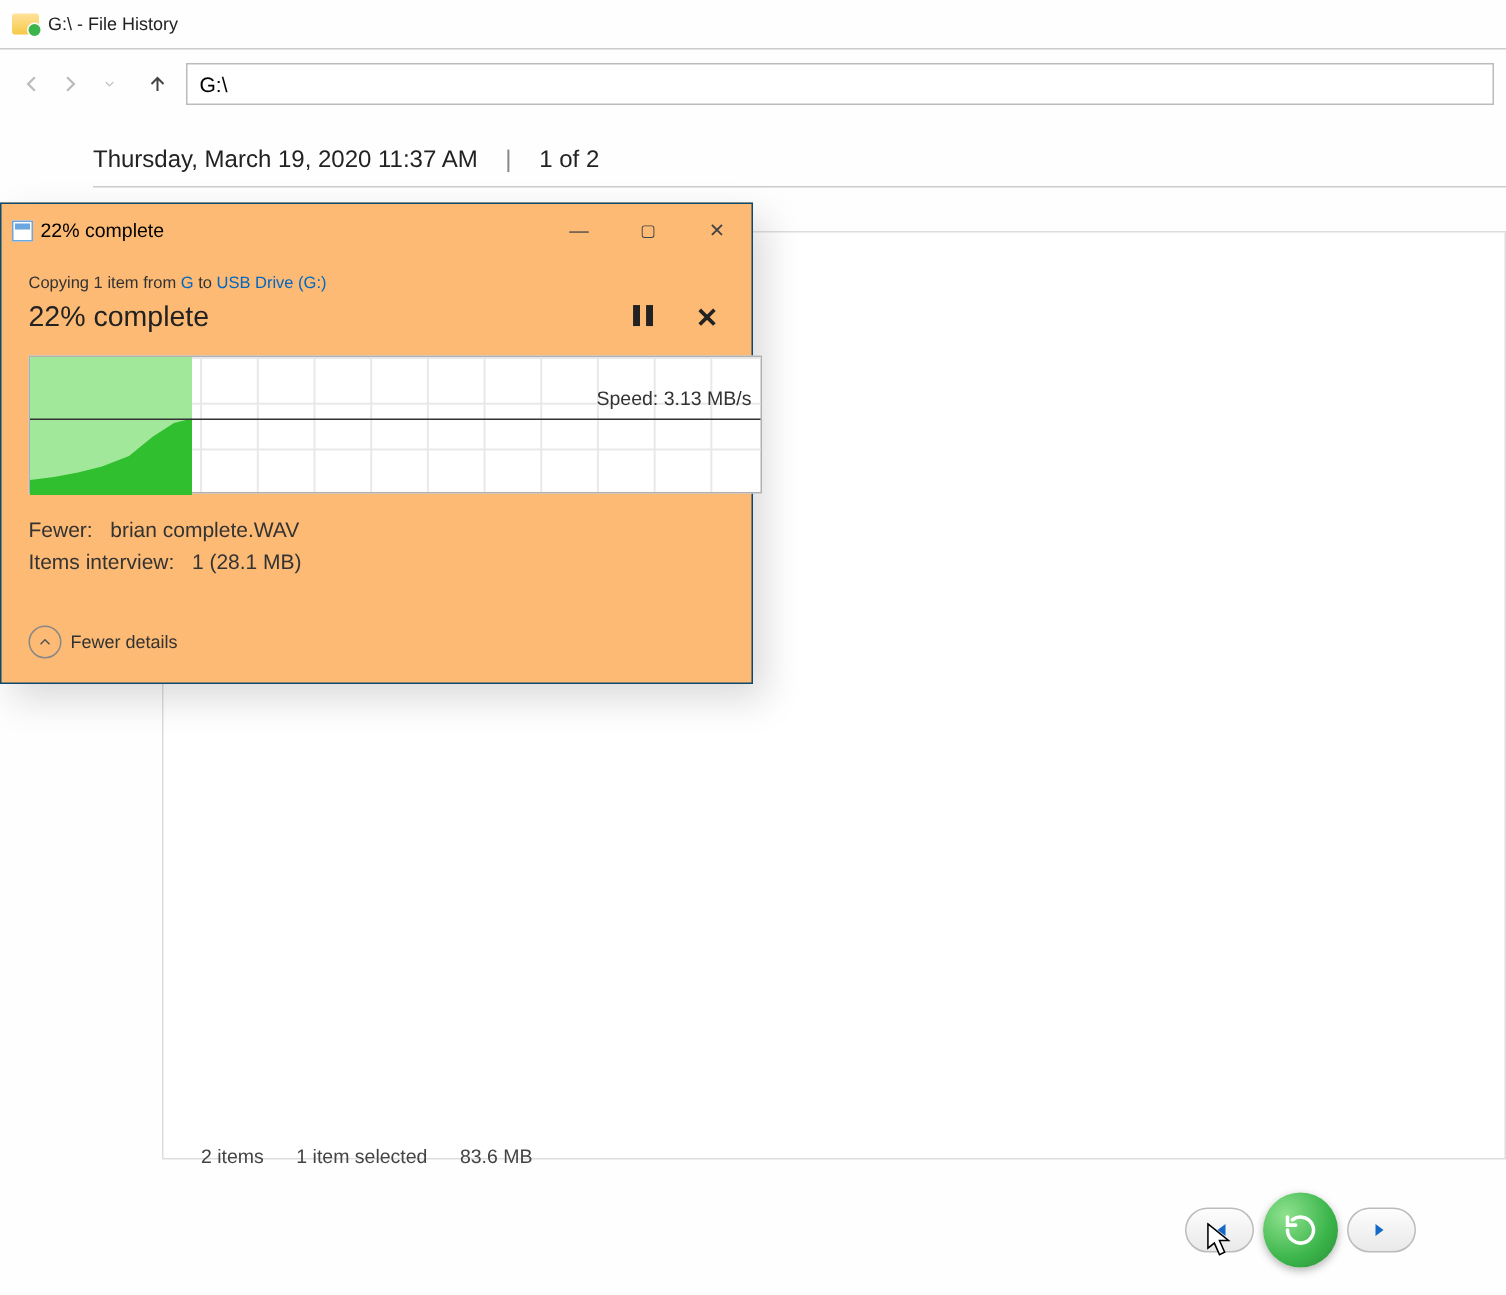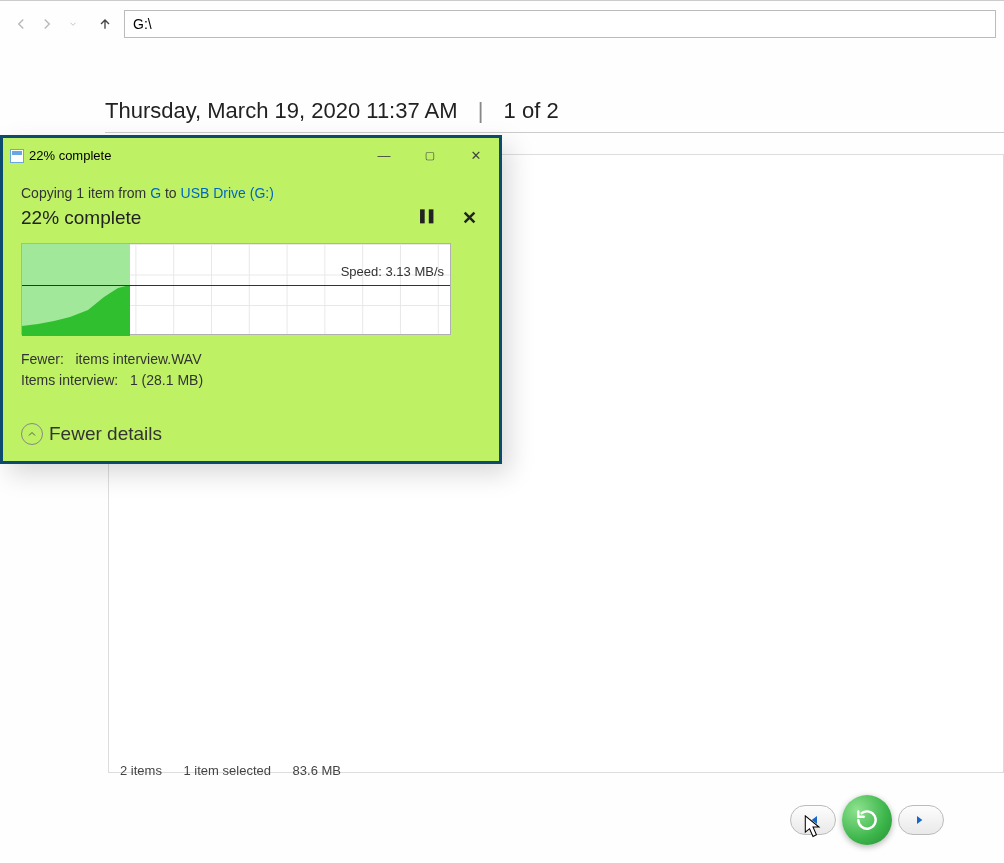--- a/index.html
+++ b/index.html
@@ -9,66 +9,70 @@
   .fh-window { position: absolute; top: 0; left: 0; right: 0; bottom: 0; background: #fefefe; }
   .fh-titlebar { height: 32px; display: flex; align-items: center; padding-left: 8px; font-size: 12px; color: #222; }
   .fh-folder-icon { width: 18px; height: 14px; margin-right: 6px; background: linear-gradient(#ffe29a,#f7c948); border-radius: 2px; position: relative; }
   .fh-folder-icon::after { content:""; position:absolute; right:-2px; bottom:-2px; width:8px; height:8px; background:#3bb54a; border-radius:50%; border:1px solid #fff;}
   .fh-titlebar-sep { height:1px; background:#ccc; }
   .fh-toolbar { height: 46px; display:flex; align-items:center; padding: 0 8px; }
   .fh-navbtn { width:26px; height:26px; display:flex; align-items:center; justify-content:center; color:#888; }
   .fh-navbtn.disabled { color:#ccc; }
   .fh-address { flex:1; height:28px; border:1px solid #bbb; margin-left:6px; display:flex; align-items:center; padding:0 8px; font-size:14px; background:#fff;}
   .fh-content { position:absolute; top:78px; left:0; right:0; bottom:0; }
-  .fh-header-line { margin-left:105px; padding: 20px 0 8px; font-size:22px; color:#222; border-bottom:1px solid #ccc; white-space:nowrap;}
+  .fh-header-line { margin-left:62px; padding: 20px 0 8px; font-size:16px; color:#222; border-bottom:1px solid #ccc; white-space:nowrap;}
   .fh-header-sep { color:#888; margin: 0 14px; font-weight:300;}
   .fh-listbox { position:absolute; top:76px; left:108px; right:0; bottom:90px; border:1px solid #ddd; background:#fff; }
-  .fh-status { position:absolute; left:120px; bottom:85px; font-size:13px; color:#444;}
+  .fh-status { position:absolute; left:134px; bottom:85px; font-size:13px; color:#444;}
   .fh-status span { margin-right:18px;}
   .fh-navctrls { position:absolute; right:60px; bottom:18px; display:flex; align-items:center; gap:6px;}
   .pill { width:46px; height:30px; border:1px solid #bbb; border-radius:15px; background:linear-gradient(#fdfdfd,#e9e9e9); display:flex; align-items:center; justify-content:center;}
   .pill svg { width:16px;height:16px; }
   .restore-btn { width:50px; height:50px; border-radius:50%; background:radial-gradient(circle at 30% 30%, #8fe28f, #3bb54a 60%, #2a8a36); display:flex;align-items:center;justify-content:center; box-shadow:0 2px 6px rgba(0,0,0,.3);}
   .restore-btn svg {width:26px;height:26px; stroke:#fff; fill:none;}
 
   
-  .dlg { position:absolute; top:135px; left:0; width:502px; background:#bef264; border:3px solid #0c4a6e; box-shadow:8px 10px 24px rgba(0,0,0,.15);}
+  .dlg { position:absolute; top:135px; left:0; width:502px; background:#fdba74; border:1px solid #0c4a6e; box-shadow:8px 10px 24px rgba(0,0,0,.15);}
   .dlg-titlebar { height:35px; display:flex; align-items:center; padding-left:6px; font-size:13px;}
   .dlg-titleicon { width:16px;height:16px; margin-right:4px; position:relative;}
   .dlg-titleicon::before {content:"";position:absolute;inset:1px;background:#fff;border:1px solid #6aa6e0;}
   .dlg-titleicon::after {content:"";position:absolute;left:3px;top:3px;width:10px;height:4px;background:#6aa6e0;}
   .dlg-winctrls { margin-left:auto; display:flex;}
   .dlg-winctrls .wc { width:46px; height:32px; display:flex; align-items:center; justify-content:center; color:#444;}
   .dlg-body { padding: 12px 18px 4px;}
-  .copyline { font-size:14px; color:#333;}
+  .copyline { font-size:11px; color:#333;}
   .copyline a { color:#0067c0; text-decoration:none;}
   .pctline { display:flex; align-items:center; margin-top:6px;}
   .pct { font-size:19px; color:#222; flex:1;}
   .pctctrls { display:flex; gap:28px; margin-right:4px;}
   .pctctrls span { font-size:18px; cursor:pointer; color:#222;}
-  .graph { position:relative; margin-top:14px; width:430px; height:92px; border:1px solid #b0b0b0; background:#fff;}
+  .graph { position:relative; margin-top:14px; width:489px; height:92px; border:1px solid #b0b0b0; background:#fff;}
   .graph-grid { position:absolute; inset:0; background-image:
      linear-gradient(to right, #e8e8e8 1px, transparent 1px),
      linear-gradient(to bottom, #e8e8e8 1px, transparent 1px);
      background-size: 37.8px 30.5px;}
   .graph-fill-light { position:absolute; left:0; top:0; bottom:0; width:108px; background:#a1e89b;}
   .graph-midline { position:absolute; left:0; right:0; top:41px; height:1px; background:#333; z-index:3;}
   .graph-speed { position:absolute; right:6px; top:20px; font-size:13px; color:#333; z-index:4;}
   .graph-area { position:absolute; left:0; top:0; width:108px; height:92px; z-index:2;}
   .details { margin-top:14px; font-size:14px; color:#333; line-height:1.5;}
   .details .lab { color:#333;}
-  .fewer { margin-top:22px; padding:10px 0 12px; display:flex; align-items:center; gap:6px; font-size:19px; color:#333;}
+  .fewer { margin-top:22px; padding:10px 0 12px; display:flex; align-items:center; gap:6px; font-size:12px; color:#333;}
   .chev-circle { width:22px;height:22px;border:1px solid #888;border-radius:50%;display:flex;align-items:center;justify-content:center;}
 
   .cursor { position:absolute; width:18px;height:24px; z-index:50;}
 </style>
 </head>
 <body>
 
 <div class="fh-window">
+  <div class="fh-titlebar">
+    <div class="fh-folder-icon"></div>
+    <span>G:\ - File History</span>
+  </div>
   <div class="fh-titlebar-sep"></div>
 
   <div class="fh-toolbar">
     <div class="fh-navbtn disabled">
       <svg width="18" height="18" viewBox="0 0 24 24">
           <path d="M15 6l-6 6 6 6" stroke="#bbb" stroke-width="2" fill="none"></path>
         </svg>
     </div>
     <div class="fh-navbtn disabled">
       <svg width="18" height="18" viewBox="0 0 24 24">
@@ -162,21 +166,21 @@
         <path d="M0,82 L16,80 L32,77 L48,73 L66,66 L82,53 L96,44 L108,41 L108,92 L0,92 Z" fill="#2fbf2f"></path>
       </svg>
       <div class="graph-midline"></div>
       <div class="graph-speed">Speed: 3.13 MB/s</div>
     </div>
 
     <div class="details">
       <div>
         <span class="lab">Fewer:</span>
         <span>&nbsp;</span>
-        <span>items interview.WAV</span>
+        <span>brian complete.WAV</span>
       </div>
       <div>
         <span class="lab">Items interview:</span>
         <span>&nbsp;</span>
         <span>1 (28.1 MB)</span>
       </div>
     </div>
 
     <div class="fewer">
       <div class="chev-circle">

